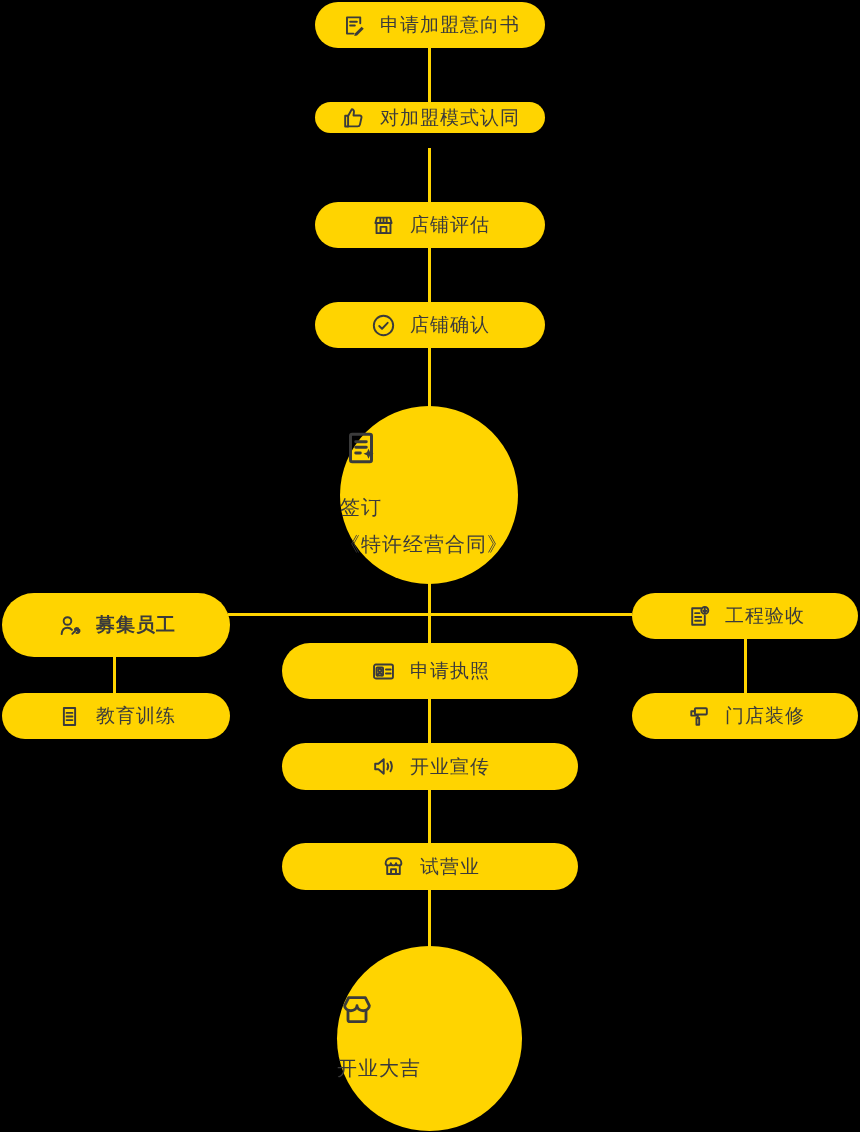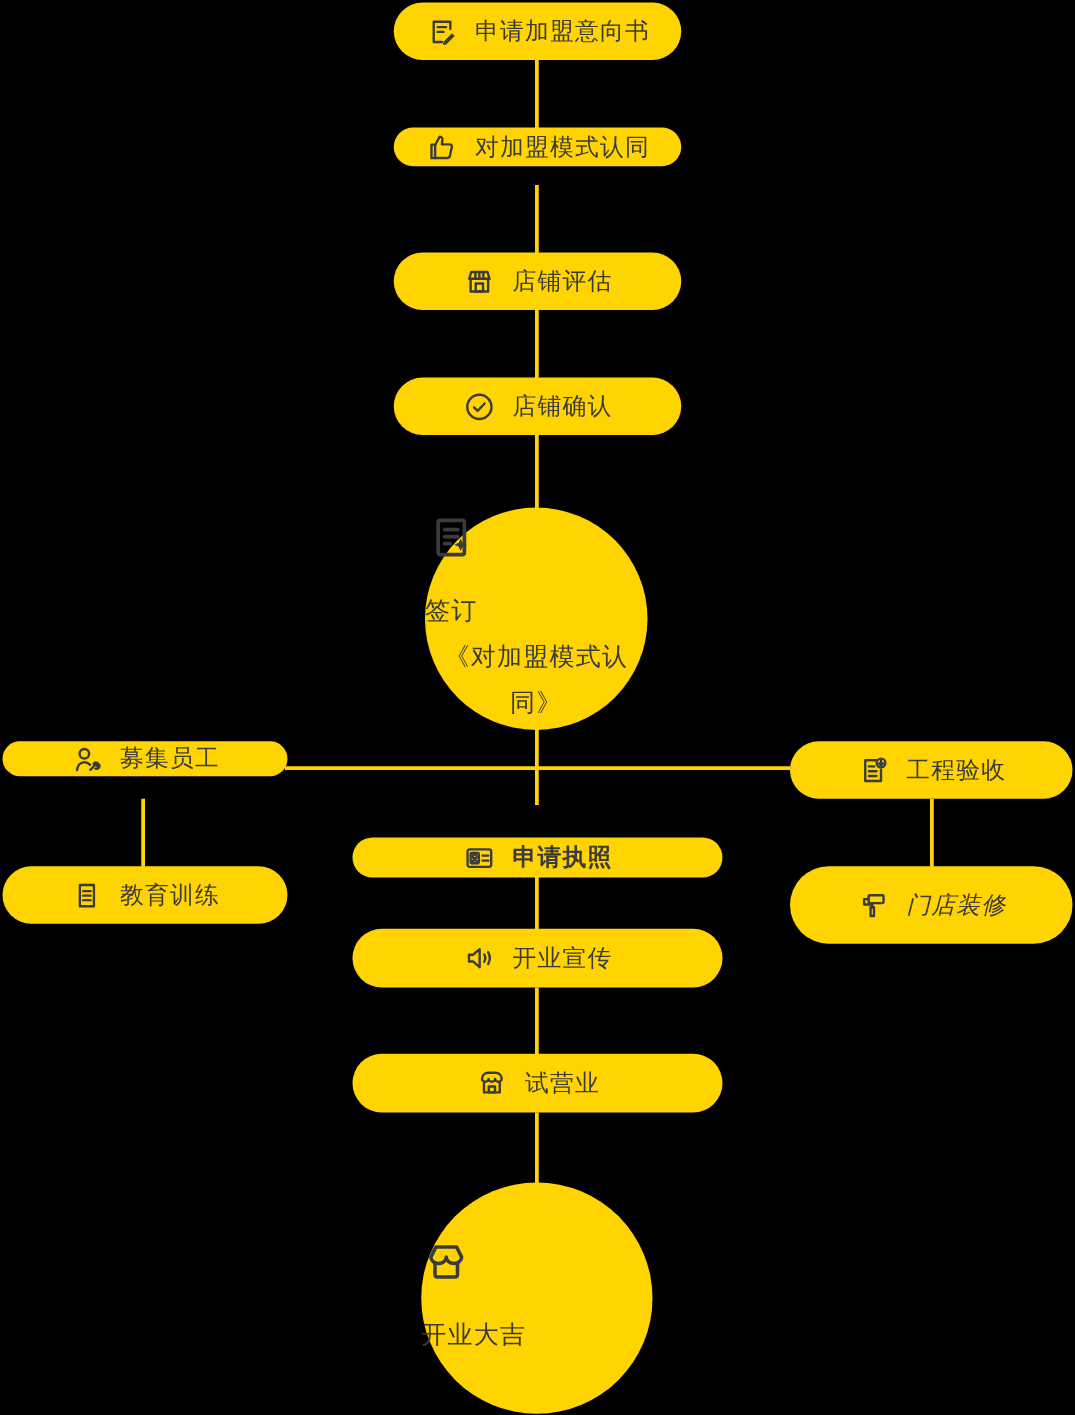--- a/index.html
+++ b/index.html
@@ -19,25 +19,25 @@
   #circle-final .ic svg{width:40px;height:40px;}
   .ic .f{fill:#3b3b3b;stroke:none;}
   .circle .ic{margin-bottom:20px;}
   .cline{line-height:37px;}
   
   #p-top0{left:315px;top:2px;width:230px;height:46px;}
   #p-top1{left:315px;top:102px;width:230px;height:31px;}
   #p-top2{left:315px;top:202px;width:230px;height:46px;}
   #p-top3{left:315px;top:302px;width:230px;height:46px;}
   #circle-contract{left:340px;top:406px;width:178px;height:178px;}
-  #p-left0{left:2px;top:593px;width:228px;height:28px;}
+  #p-left0{left:2px;top:593px;width:228px;height:64px;font-weight:bold;}
   #p-left1{left:2px;top:693px;width:228px;height:46px;}
   #p-right0{left:632px;top:593px;width:226px;height:46px;}
-  #p-right1{left:632px;top:693px;width:226px;height:62px;font-style:italic;}
-  #p-center0{left:282px;top:670px;width:296px;height:32px;font-weight:bold;}
+  #p-right1{left:632px;top:693px;width:226px;height:46px;}
+  #p-center0{left:282px;top:643px;width:296px;height:56px;}
   #p-center1{left:282px;top:743px;width:296px;height:47px;font-family:Liberation Serif, serif;}
   #p-center2{left:282px;top:843px;width:296px;height:47px;}
   #circle-final{left:337px;top:946px;width:185px;height:185px;}
 </style>
 </head>
 <body>
 
 <div id="stage">
 
   <div class="conn" style="left:428px;top:48px;width:3px;height:55px;"></div>
@@ -97,21 +97,21 @@
 
   <div class="circle" id="circle-contract">
     <span class="ic">
       <svg viewBox="0 0 24 24">
           <rect x="6" y="4.2" width="12" height="15.6" rx="1"></rect>
           <path d="M9 8.4h6M9 11.6h6M9 14.8h2.6"></path>
           <path class="f" d="M16.3 12.4l.9 2 2 .9-2 .9-.9 2-.9-2-2-.9 2-.9z"></path>
         </svg>
     </span>
     <span class="cline">签订</span>
-    <span class="cline">《对加盟模式认同》</span>
+    <span class="cline">《特许经营合同》</span>
   </div>
 
   <div class="pill" id="p-left0">
     <span class="ic">
       <svg viewBox="0 0 24 24">
           <circle cx="10.2" cy="8" r="3.4"></circle>
           <path d="M5 19.6c.3-3.4 2.4-5.6 5.2-5.6 1.6 0 3 .7 4 1.9"></path>
           <path d="M14.5 19.4l2.7-2.7"></path>
           <path d="M16.8 15.2a2.1 2.1 0 012.8-.6l-1.3 1.3 1.1 1.1 1.3-1.3a2.1 2.1 0 01-2.6 2.9"></path>
         </svg>

